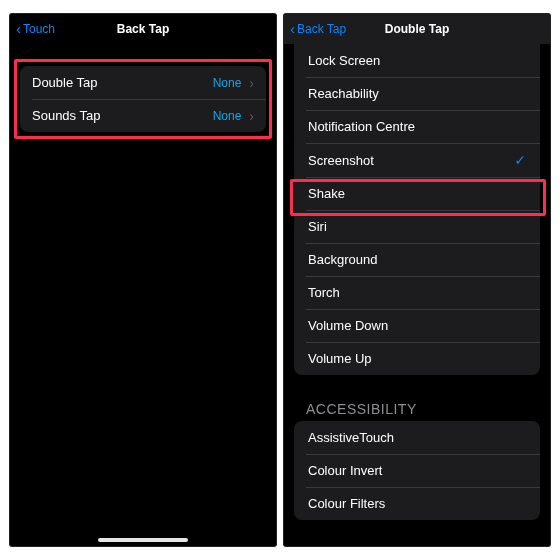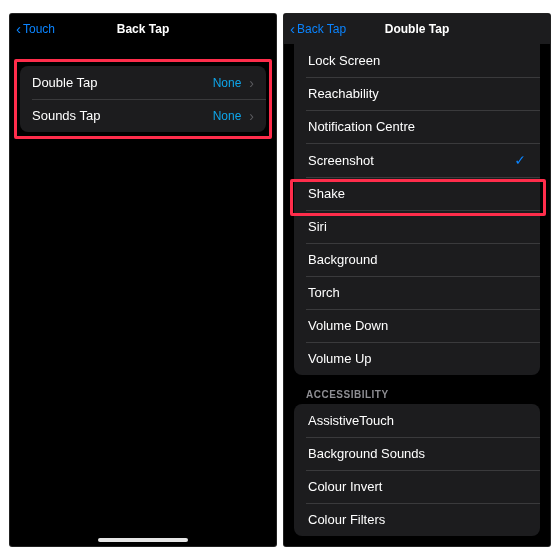--- a/index.html
+++ b/index.html
@@ -64,25 +64,24 @@
   .row .disc { color: #5a5a5e; font-size: 14px; line-height: 1; }
   .row .check { color: #0a84ff; font-size: 14px; }
   .highlight-box {
     position: absolute;
     border: 3px solid #ff2d4b;
     border-radius: 2px;
     pointer-events: none;
   }
   .section-header {
     color: #8e8e93;
-    font-size: 10px;
+    font-size: 14px;
     letter-spacing: 0.5px;
-    padding: 14px 22px 4px;
+    padding: 26px 22px 4px;
     text-transform: uppercase;
-    font-weight: bold;
   }
   
   .home-ind {
     position: absolute; bottom: 4px; left: 50%;
     transform: translateX(-50%);
     width: 90px; height: 4px;
     background: #fff; border-radius: 3px;
     opacity: .9;
   }
   .p2 .content { background:#000; }
@@ -160,23 +159,20 @@
         <div class="row">
           <span class="label">Volume Up</span>
         </div>
       </div>
     <div class="section-header">ACCESSIBILITY</div>
     <div class="group" id="right-group2">
         <div class="row">
           <span class="label">AssistiveTouch</span>
         </div>
         <div class="row">
-          <span class="label">Background Sounds</span>
-        </div>
-        <div class="row">
           <span class="label">Colour Invert</span>
         </div>
         <div class="row">
           <span class="label">Colour Filters</span>
         </div>
       </div>
     <div class="highlight-box" style="left:6px; top:135px; right:4px; height:37px;"></div>
   </div>
 </div>
 

